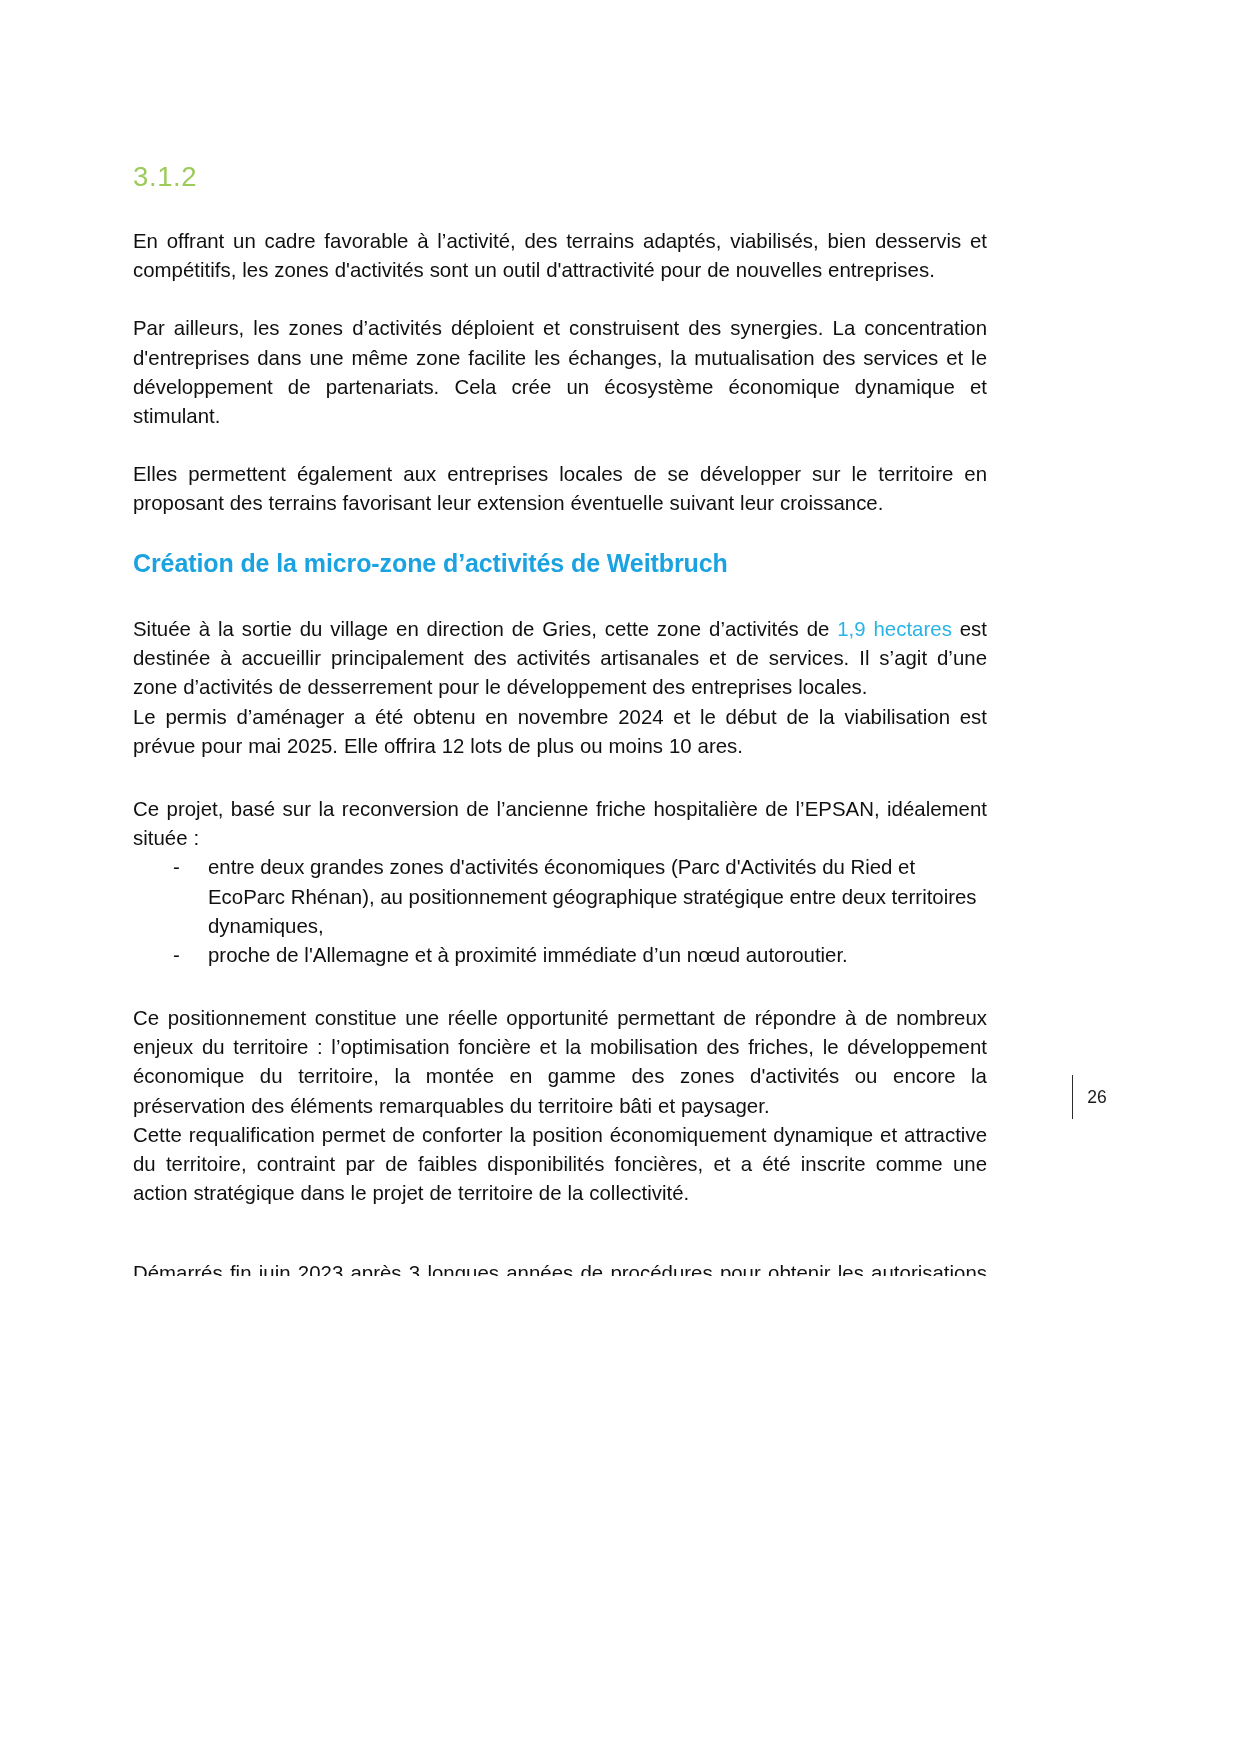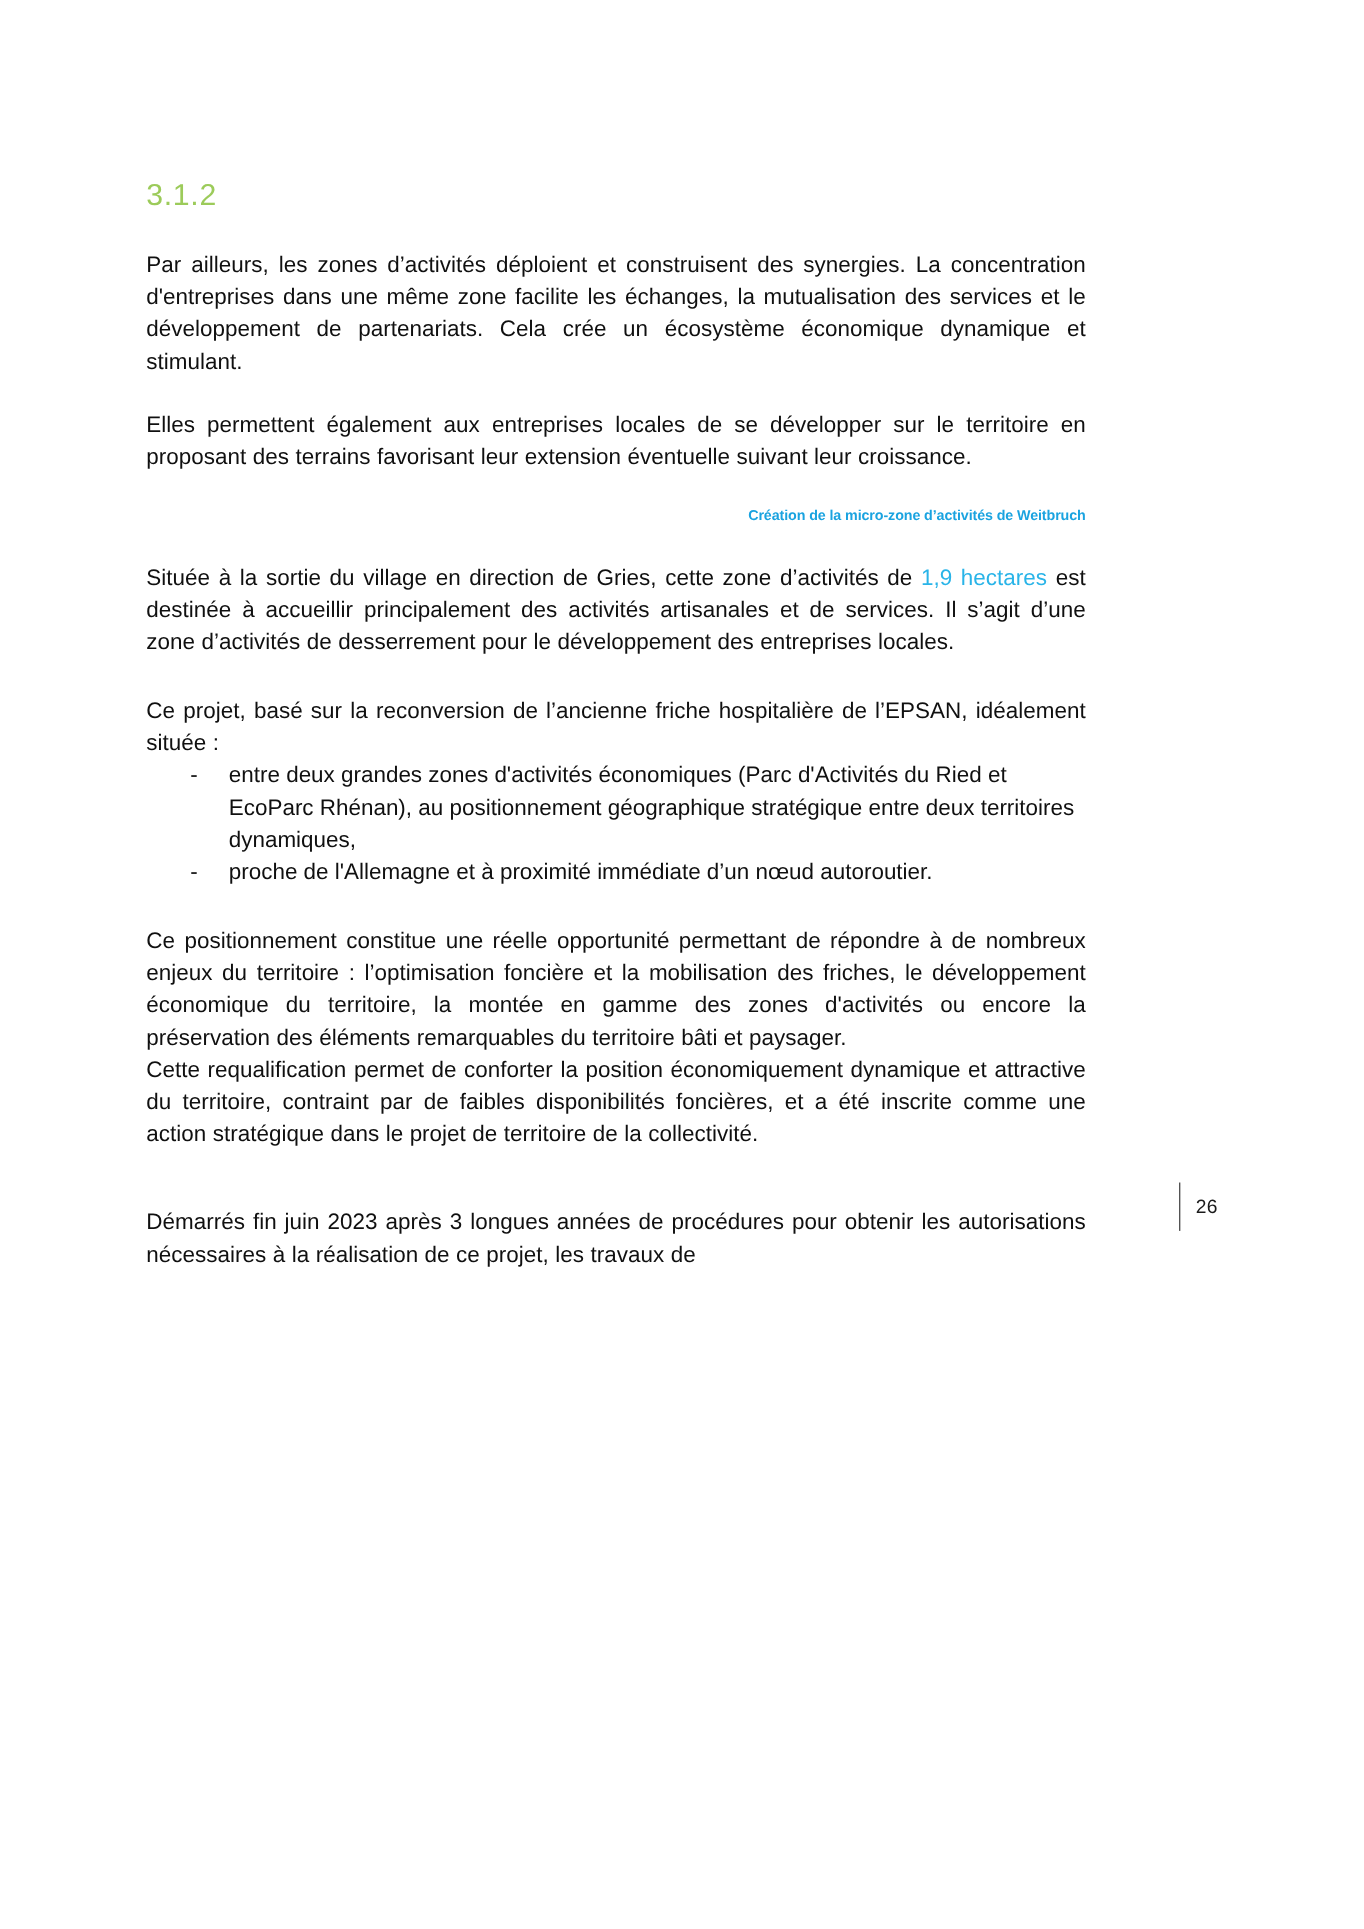--- a/index.html
+++ b/index.html
@@ -57,22 +57,22 @@
   }
   p.tight {
     margin-bottom: 0;
     margin-top: 34px;
   }
 
   
   .h3 {
     color: #1aa3e0;
     font-weight: bold;
-    font-size: 13px;
-    text-align: right;
+    font-size: 25px;
+    text-align: left;
     margin: 6px 0 30px 0;
     line-height: 1.35;
     letter-spacing: -0.1px;
   }
   .h3.first { margin-top: 4px; }
 
   .accent-blue { color: #29b4e8; }
 
   
   ul.dash-list {
@@ -127,27 +127,29 @@
 <body>
 
 <div class="page">
 
   <div class="content">
 
     <h2 class="h2">
       <span class="h2-num">3.1.2</span>
     </h2>
 
+    <p class="body">En offrant un cadre favorable à l’activité, des terrains adaptés, viabilisés, bien desservis et compétitifs, les zones d'activités sont un outil d'attractivité pour de nouvelles entreprises.</p>
     <p class="body">Par ailleurs, les zones d’activités déploient et construisent des synergies. La concentration d'entreprises dans une même zone facilite les échanges, la mutualisation des services et le développement de partenariats. Cela crée un écosystème économique dynamique et stimulant.</p>
     <p class="body">Elles permettent également aux entreprises locales de se développer sur le territoire en proposant des terrains favorisant leur extension éventuelle suivant leur croissance.</p>
 
     <h3 class="h3 first">Création de la micro-zone d’activités de Weitbruch</h3>
 
     <p class="body tight"><span>Située à la sortie du village en direction de Gries, cette zone d’activités de </span><span class="accent-blue">1,9</span> <span class="accent-blue">hectares</span><span> est destinée à accueillir principalement des activités artisanales et de services. Il s’agit d’une zone d’activités de desserrement pour le développement des entreprises locales.</span></p>
 
+    <p class="body">Le permis d’aménager a été obtenu en novembre 2024 et le début de la viabilisation est prévue pour mai 2025.  Elle offrira 12 lots de plus ou moins 10 ares.</p>
 
 
     <p class="body tight">Ce projet, basé sur la reconversion de l’ancienne friche hospitalière de l’EPSAN, idéalement située :</p>
 
     <ul class="dash-list">
       <li><span class="dash">-</span><span>entre deux grandes zones d'activités économiques (Parc d'Activités du Ried et EcoParc Rhénan), au positionnement géographique stratégique entre deux territoires dynamiques,</span></li>
       <li><span class="dash">-</span><span>proche de l'Allemagne et à proximité immédiate d’un nœud autoroutier.</span></li>
     </ul>
 
     <p class="body tight">Ce positionnement constitue une réelle opportunité permettant de répondre à de nombreux enjeux du territoire : l’optimisation foncière et la mobilisation des friches, le développement économique du territoire, la montée en gamme des zones d'activités ou encore la préservation des éléments remarquables du territoire bâti et paysager.</p>

